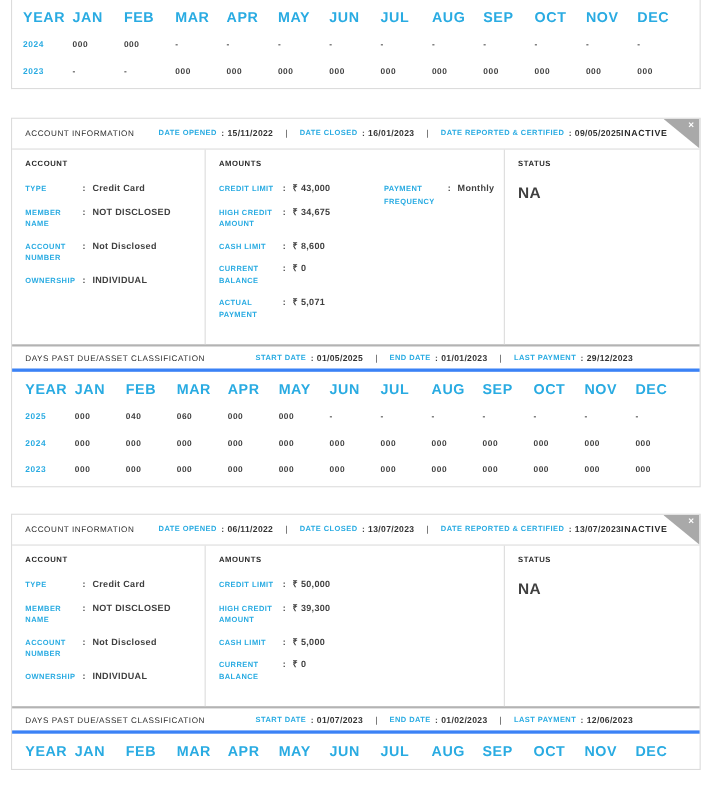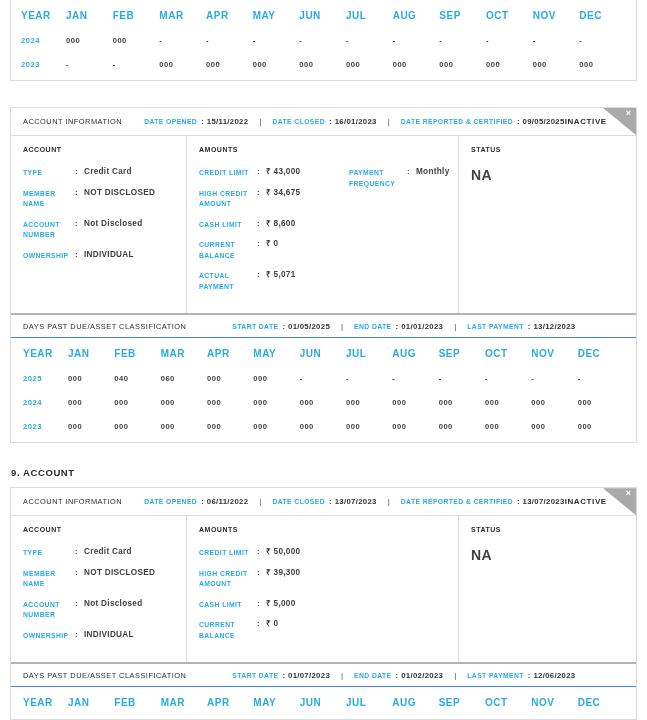--- a/index.html
+++ b/index.html
@@ -26,21 +26,21 @@
     display:grid;
     grid-template-columns:45px repeat(12, 1fr);
     align-items:center;
     padding:0 10px;
     height:24px;
   }
   .head-row { height:26px; }
   .mrow .cell {
     font-size:7.6px; font-weight:600; color:#3f3f3f; letter-spacing:.5px;
   }
-  .mrow .cell.head { color:#29ABE2; font-weight:700; font-size:10px; letter-spacing:.5px; }
+  .mrow .cell.head { color:#29ABE2; font-weight:700; font-size:13px; letter-spacing:.5px; }
   .mrow .cell.year { color:#29ABE2; font-weight:700; }
 
   
   .card { position:relative; margin-bottom:24px; }
   .card-head {
     position:relative;
     display:flex; align-items:center;
     height:28px; padding:0 12px;
     border-bottom:1px solid #dcdcdc;
   }
@@ -85,21 +85,21 @@
   .amsplit { display:flex; }
   .amleft { width:150px; flex:none; }
   .amright { flex:1; }
   .status-val { font-size:14px; font-weight:700; color:#3f3f3f; letter-spacing:.3px; }
 
   
   .body-sep { height:2px; background:#b3b3b3; }
   .dpd-head {
     display:flex; align-items:center;
     height:23px; padding:0 12px;
-    border-bottom:1px solid #3b82f6;
+    border-bottom:3px solid #3b82f6;
   }
   .dpd-head .dates { margin-left:46px; }
   .card .dpd-table { padding:2px 2px 4px 2px; }
 </style>
 </head>
 <body>
 
 <div class="page">
 
   <section class="panel top-panel">
@@ -252,21 +252,21 @@
         <span class="dlabel">START DATE</span>
         <span class="dcolon">:</span>
         <span class="dvalue">01/05/2025</span>
         <span class="pipe">|</span>
         <span class="dlabel">END DATE</span>
         <span class="dcolon">:</span>
         <span class="dvalue">01/01/2023</span>
         <span class="pipe">|</span>
         <span class="dlabel">LAST PAYMENT</span>
         <span class="dcolon">:</span>
-        <span class="dvalue">13/12/2023</span>
+        <span class="dvalue">29/12/2023</span>
       </span>
     </div>
 
     <div class="dpd-table">
       <div class="mrow head-row">
           <div class="cell head year">YEAR</div>
           <div class="cell head">JAN</div>
           <div class="cell head">FEB</div>
           <div class="cell head">MAR</div>
           <div class="cell head">APR</div>
@@ -320,21 +320,20 @@
           <div class="cell">000</div>
           <div class="cell">000</div>
           <div class="cell">000</div>
           <div class="cell">000</div>
           <div class="cell">000</div>
           <div class="cell">000</div>
         </div>
     </div>
   </section>
 
-  <h2 class="section-heading">9. ACCOUNT</h2>
 
   <section class="panel card">
     <div class="card-head">
       <span class="ctitle">ACCOUNT INFORMATION</span>
       <span class="dates">
         <span class="dlabel">DATE OPENED</span>
         <span class="dcolon">:</span>
         <span class="dvalue">06/11/2022</span>
         <span class="pipe">|</span>
         <span class="dlabel">DATE CLOSED</span>

